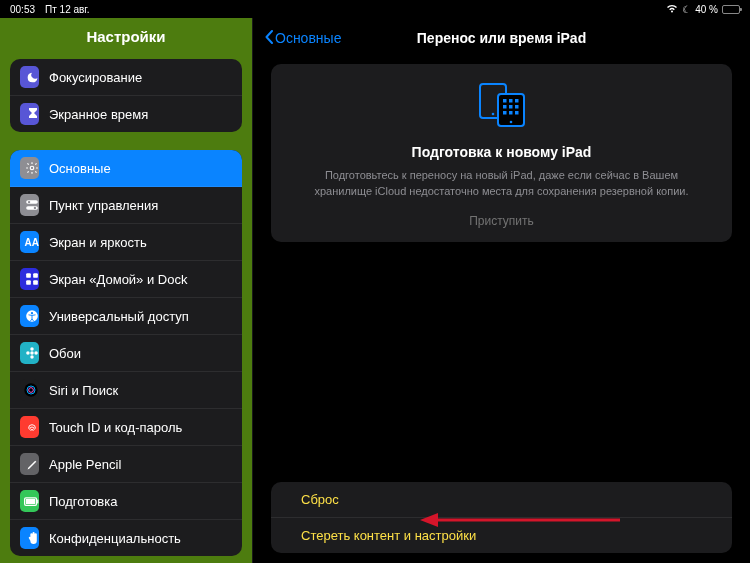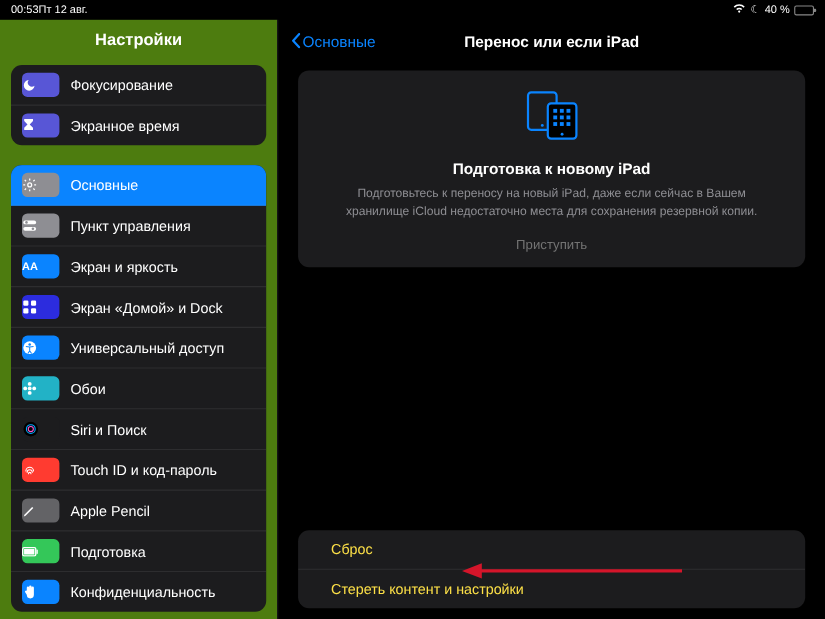--- a/index.html
+++ b/index.html
@@ -9,21 +9,21 @@
     font-family: -apple-system, "Helvetica Neue", Arial, sans-serif;
     color: #fff;
     overflow: hidden;
     position: relative;
   }
   .statusbar {
     position: absolute; top: 0; left: 0; right: 0; height: 18px;
     display: flex; align-items: center; justify-content: space-between;
     padding: 0 10px; font-size: 10px; color: #fff;
   }
-  .statusbar-left { display: flex; }
+  .statusbar-left { display: flex; gap: 10px; }
   .statusbar-right { display: flex; align-items: center; gap: 4px; }
   .battery-icon {
     width: 18px; height: 9px; border: 1px solid #888; border-radius: 2px;
     position: relative; display: inline-block;
   }
   .battery-icon::after {
     content: ""; position: absolute; right: -3px; top: 2px;
     width: 2px; height: 3px; background: #888; border-radius: 0 1px 1px 0;
   }
   .battery-fill { height: 100%; width: 40%; background: #fff; border-radius: 1px; }
@@ -36,22 +36,22 @@
   .group { background: #1c1c1e; border-radius: 10px; margin-bottom: 18px; overflow: hidden; }
   .row {
     display: flex; align-items: center; gap: 10px;
     padding: 7px 10px; font-size: 13px; color: #fff;
     border-bottom: 1px solid rgba(255,255,255,0.08);
     cursor: pointer;
   }
   .row:last-child { border-bottom: none; }
   .row.selected { background: #0a84ff; }
   .icon-wrap {
-    width: 34px; height: 22px; border-radius: 5px;
-    display: flex; align-items: center; justify-content: flex-start;
+    width: 19px; height: 22px; border-radius: 5px;
+    display: flex; align-items: center; justify-content: flex-end;
     flex-shrink: 0;
   }
 
   .detail {
     flex: 1; background: #000; display: flex; flex-direction: column;
     border-left: 1px solid #1a1a1a;
   }
   .detail-nav {
     height: 40px; display: flex; align-items: center; position: relative;
     padding: 0 12px;
@@ -246,21 +246,21 @@
   <div class="detail">
     <div class="detail-nav">
       <div class="back-btn">
         <span>
           <svg width="8" height="14" viewBox="0 0 8 14">
               <path d="M7 1L1.5 7 7 13" stroke="#0a84ff" stroke-width="2" fill="none" stroke-linecap="round" stroke-linejoin="round"></path>
             </svg>
         </span>
         <span>Основные</span>
       </div>
-      <div class="detail-title">Перенос или если iPad</div>
+      <div class="detail-title">Перенос или время iPad</div>
     </div>
 
     <div class="detail-body">
       <div class="card">
         <div>
           <svg width="56" height="46" viewBox="0 0 56 46">
             <rect x="6" y="2" width="26" height="34" rx="3" fill="none" stroke="#0a84ff" stroke-width="2"></rect>
             <circle cx="19" cy="32" r="1.3" fill="#0a84ff"></circle>
             <rect x="24" y="12" width="26" height="32" rx="3" fill="#000" stroke="#0a84ff" stroke-width="2"></rect>
             <circle cx="37" cy="40" r="1.3" fill="#0a84ff"></circle>

